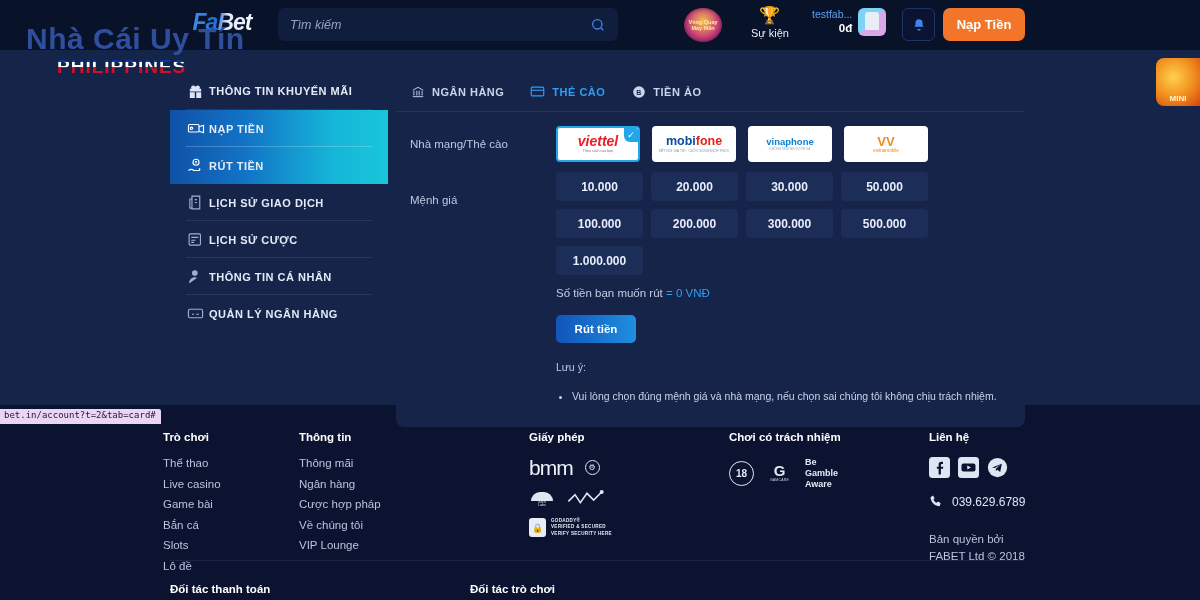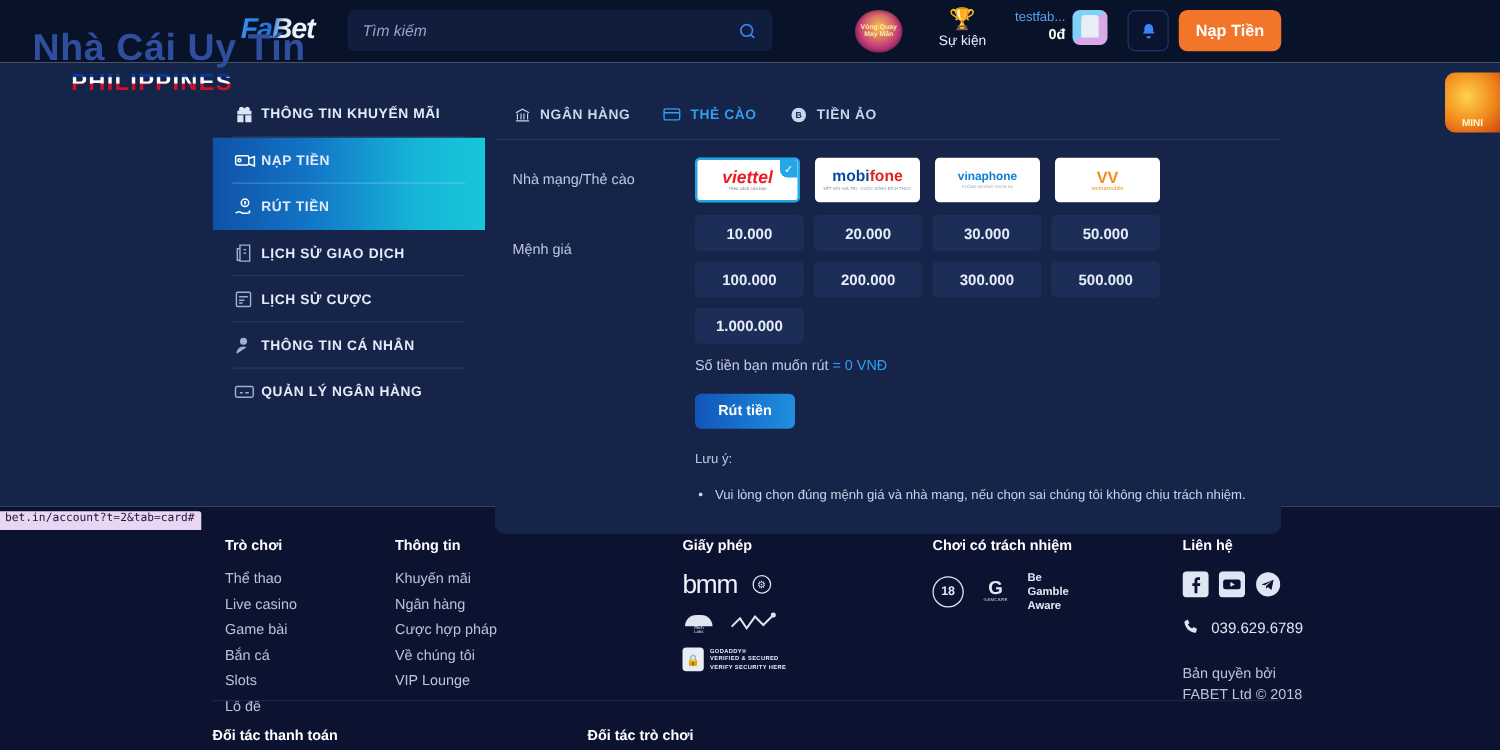--- a/index.html
+++ b/index.html
@@ -192,21 +192,21 @@
   .notes { padding-left:160px; margin-top:18px; }
   .notes .ntitle { font-size:10.5px; color:#bdc9e2; margin-bottom:16px; }
   .notes ul { padding-left:16px; }
   .notes li { font-size:10.5px; color:#c8d3e9; line-height:1.5; }
 
   
   .footer {
     position:absolute; left:0; top:405px; width:1200px; height:195px;
     background:#0b1330;
   }
-  .foot-cols { position:absolute; left:180px; top:26px; display:flex; }
+  .foot-cols { position:absolute; left:163px; top:26px; display:flex; }
   .fcol { }
   .fcol h4 { font-size:11.5px; color:#ffffff; font-weight:bold; margin-bottom:14px; }
   .fcol a { display:block; font-size:11.5px; color:#b9c4db; text-decoration:none; margin-bottom:8.5px; }
 
   .lic-row { display:flex; align-items:center; gap:12px; margin-bottom:10px; }
   .lic-bmm { font-size:21px; color:#eef2f9; font-weight:300; letter-spacing:-1px; line-height:1;}
   .lic-circ { width:15px;height:15px;border-radius:50%;border:1.5px solid #dfe6f2;
               display:flex;align-items:center;justify-content:center;font-size:8px;color:#dfe6f2;}
   .lic-itech { width:26px;height:20px; display:flex;flex-direction:column;align-items:center;justify-content:flex-end;}
   .lic-itech .dome{width:22px;height:9px;background:#dfe6f2;border-radius:11px 11px 0 0;}
@@ -480,21 +480,21 @@
         <a>Thể thao</a>
         <a>Live casino</a>
         <a>Game bài</a>
         <a>Bắn cá</a>
         <a>Slots</a>
         <a>Lô đề</a>
       </div>
 
       <div class="fcol" style="width:230px">
         <h4>Thông tin</h4>
-        <a>Khuyến mãi</a>
+        <a>Thông mãi</a>
         <a>Ngân hàng</a>
         <a>Cược hợp pháp</a>
         <a>Về chúng tôi</a>
         <a>VIP Lounge</a>
       </div>
 
       <div class="fcol" style="width:200px">
         <h4>Giấy phép</h4>
         <div class="lic-row">
           <span class="lic-bmm">bmm</span>

